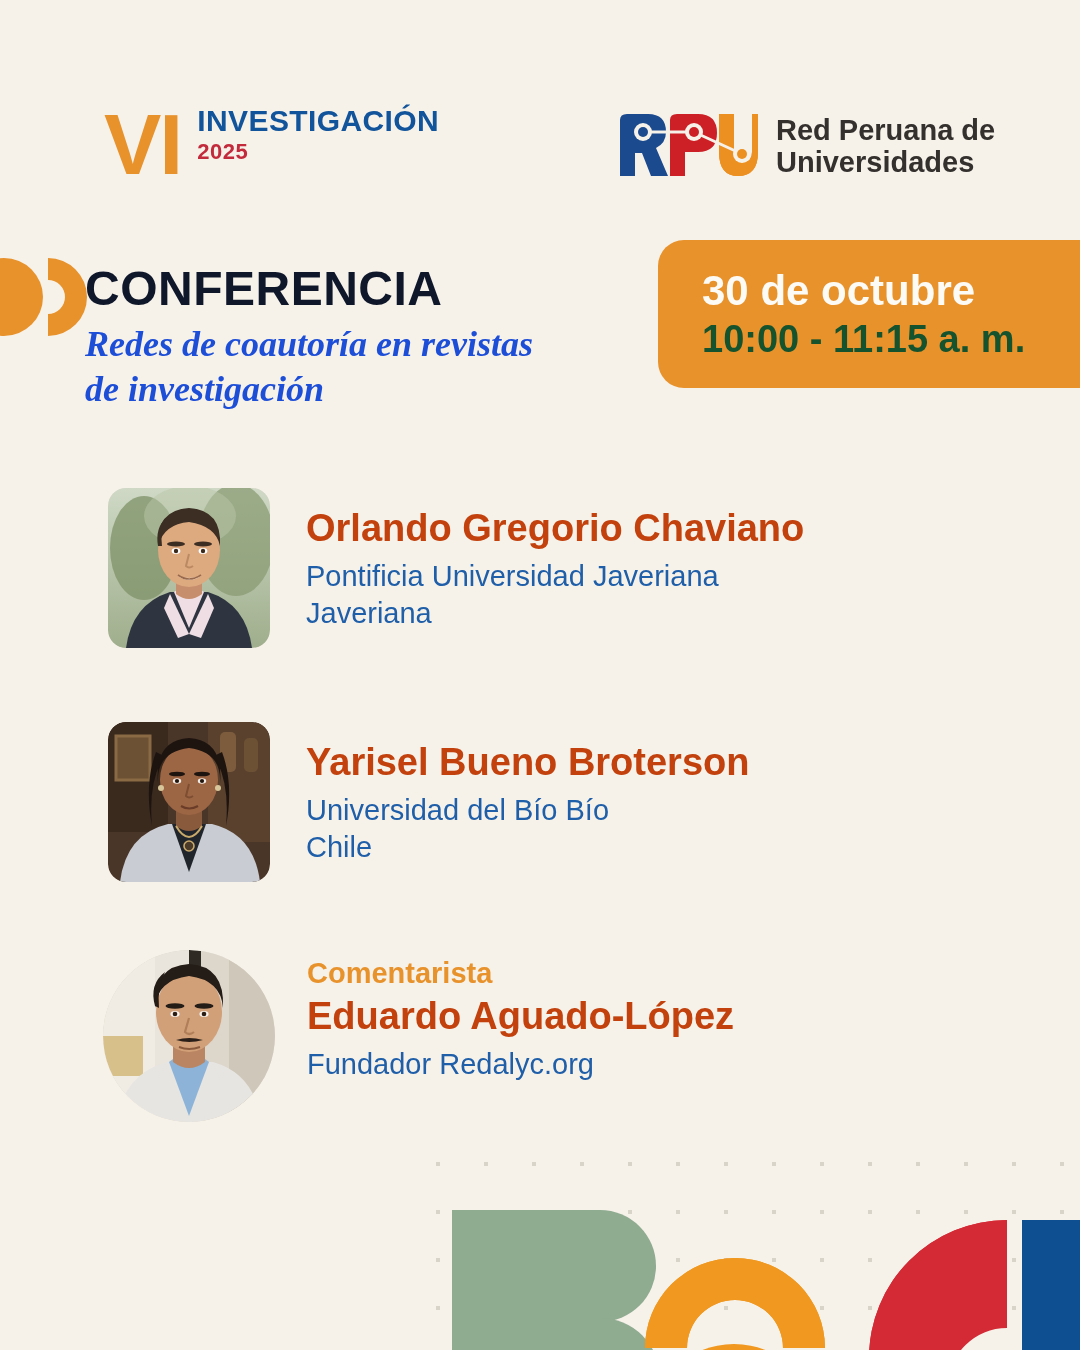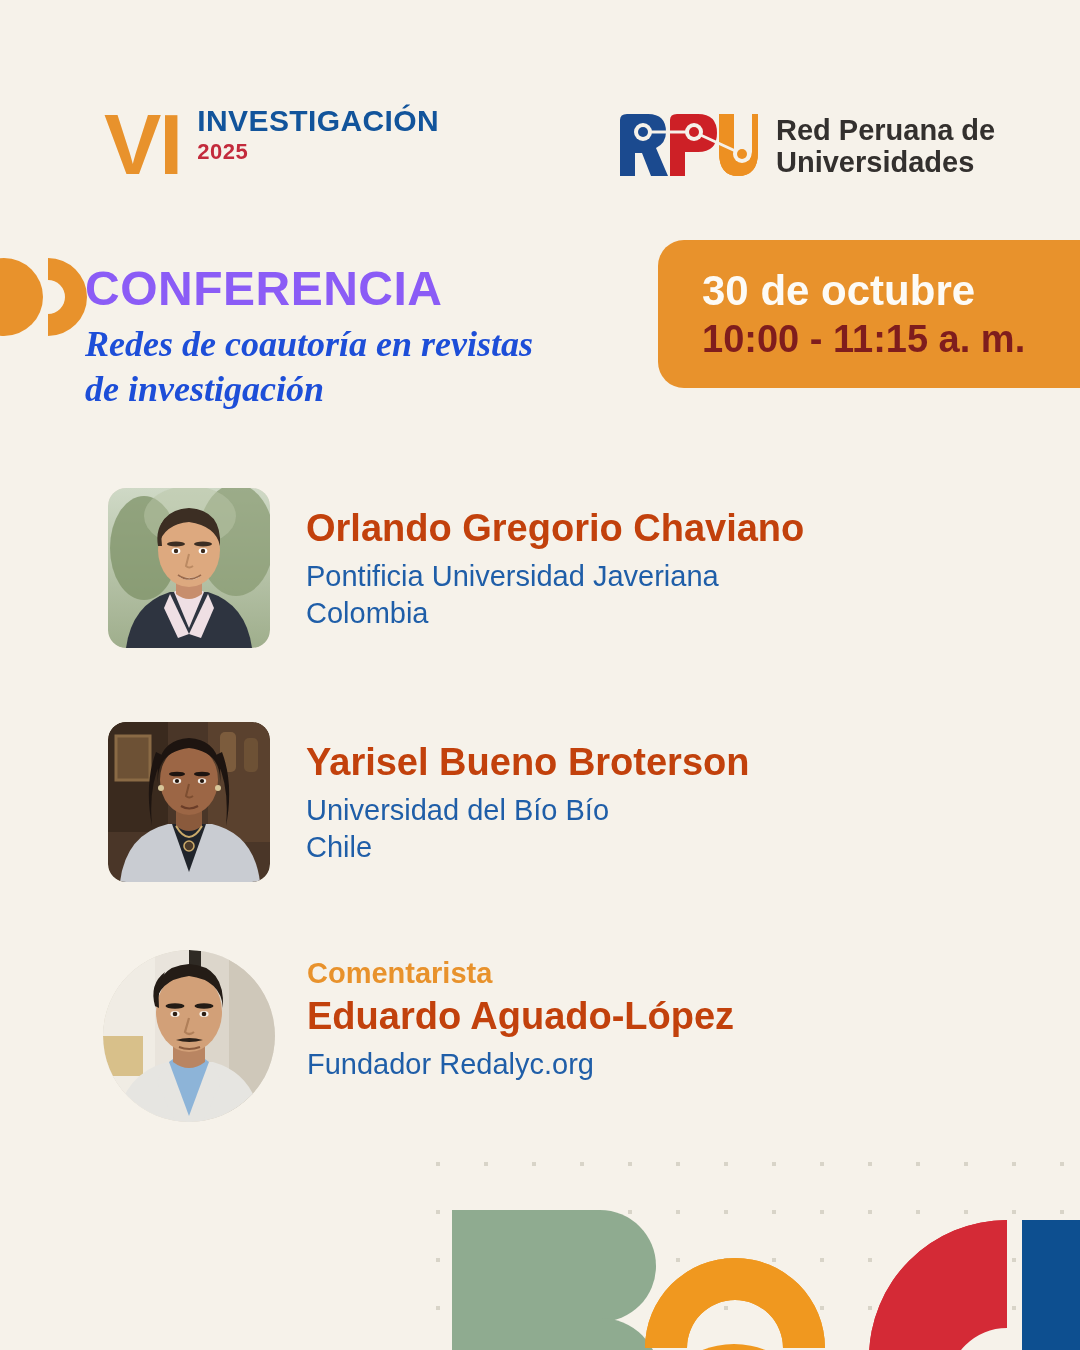--- a/index.html
+++ b/index.html
@@ -103,21 +103,21 @@
     position: absolute;
     left: 85px;
     top: 262px;
     z-index: 5;
   }
   .conf-title {
     font-weight: 700;
     font-size: 48px;
     line-height: 54px;
     letter-spacing: 0.5px;
-    color: #8b5cf6;
+    color: #0f172a;
   }
   .conf-sub {
     font-family: "Liberation Serif", serif;
     font-style: italic;
     font-weight: 700;
     font-size: 36px;
     line-height: 45px;
     color: #1d4ed8;
     margin-top: 6px;
     max-width: 470px;
@@ -137,21 +137,21 @@
     z-index: 5;
   }
   .date-l1 {
     color: #fdfbf6;
     font-weight: 700;
     font-size: 42px;
     line-height: 50px;
     letter-spacing: 0px;
   }
   .date-l2 {
-    color: #7f1d1d;
+    color: #14532d;
     font-weight: 700;
     font-size: 38px;
     line-height: 46px;
     letter-spacing: 0px;
   }
 
   
   .speaker {
     position: absolute;
     display: flex;
@@ -314,21 +314,21 @@
 
           <path d="M70 88 Q81 96 93 88 Q81 92 70 88 Z" fill="#ffffff"></path>
           <path d="M70 87 Q81 95 93 87" fill="none" stroke="#9a6a4c" stroke-width="1.6"></path>
         </g>
       </svg>
     </div>
     <div class="sp-info">
       <div class="sp-name">Orlando Gregorio Chaviano</div>
       <div class="sp-aff">
         <div>Pontificia Universidad Javeriana</div>
-        <div>Colombia</div>
+        <div>Javeriana</div>
       </div>
     </div>
   </div>
 
   <div class="speaker sp2">
     <div class="photo rect">
       <svg viewBox="0 0 162 160" xmlns="http://www.w3.org/2000/svg">
         <defs>
           <clipPath id="c2">
               <rect x="0" y="0" width="162" height="160" rx="18"></rect>

